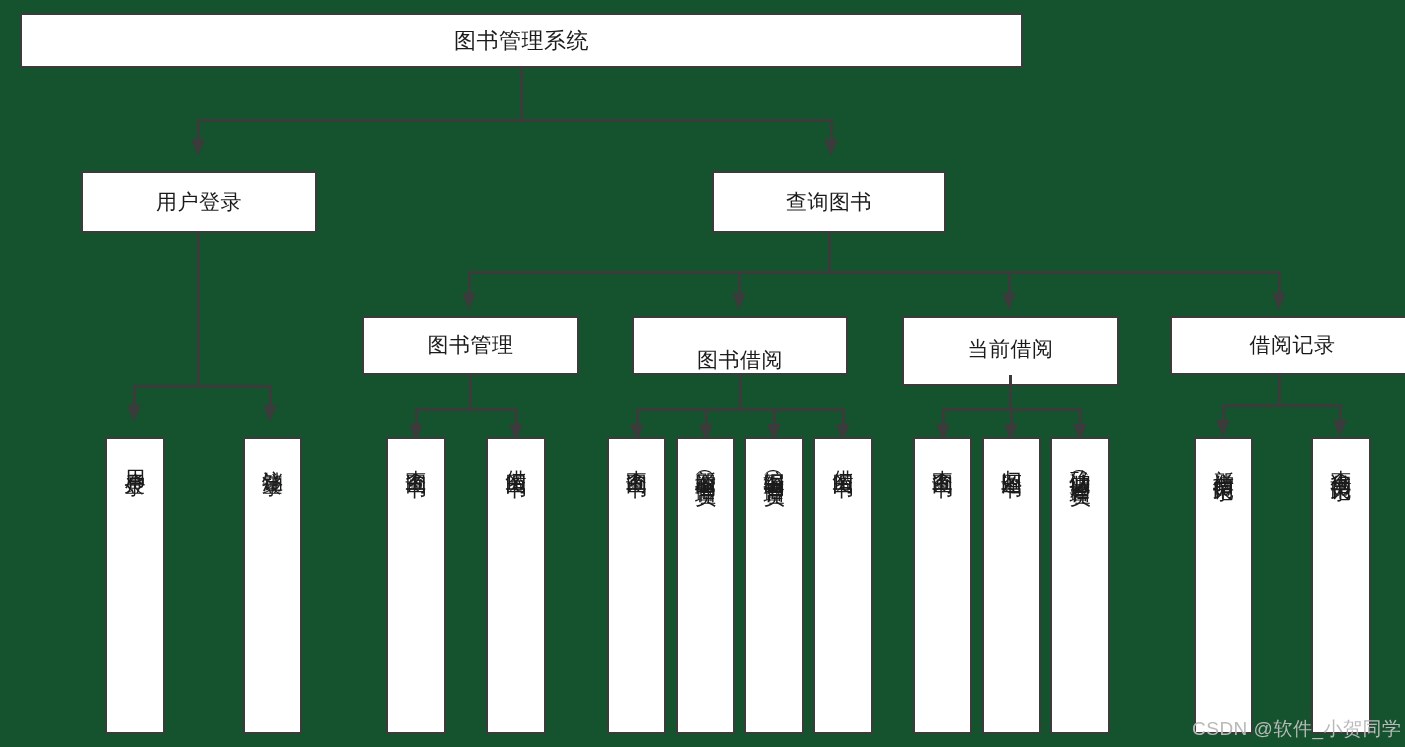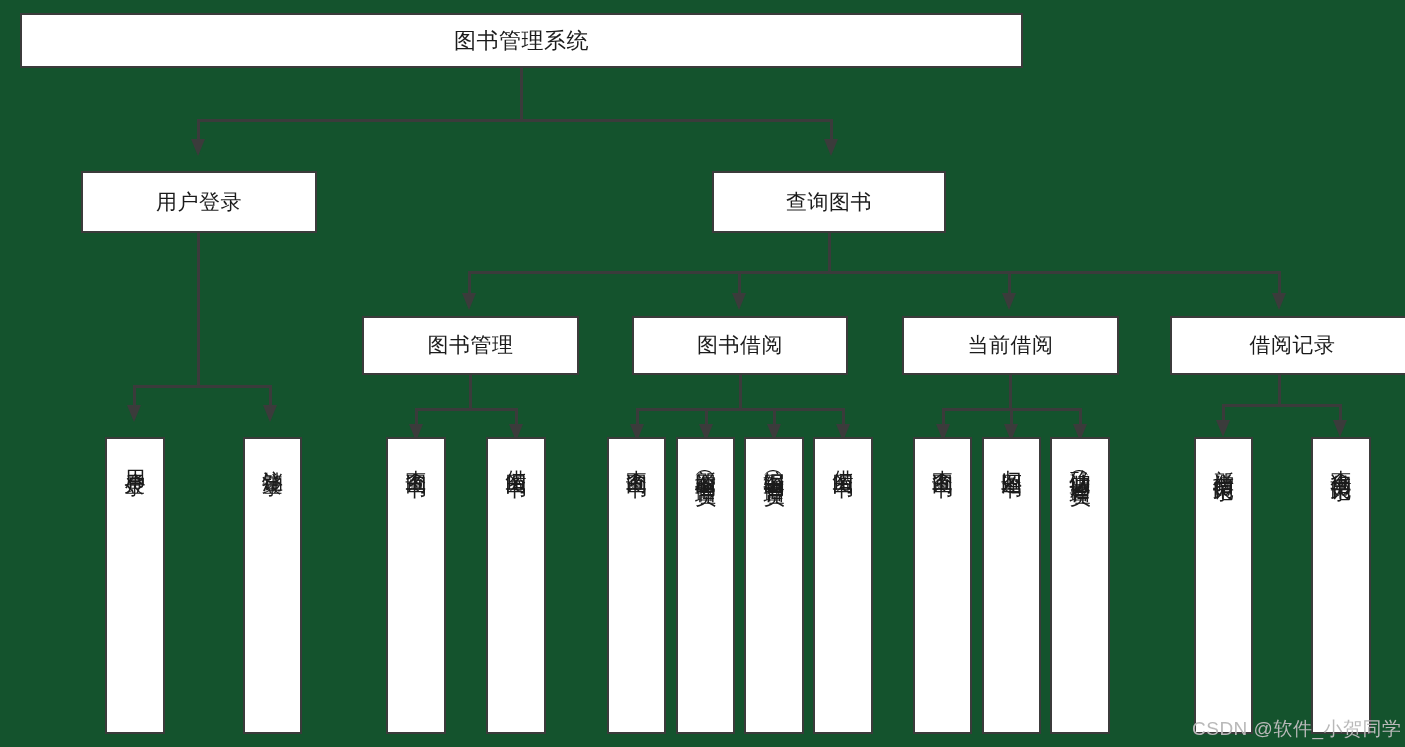--- a/index.html
+++ b/index.html
@@ -119,24 +119,24 @@
   <div class="vline" style="left:1008px; top:271px; width:2.5px; height:24px;"></div>
   <div class="vline" style="left:1278px; top:271px; width:2.5px; height:24px;"></div>
   <div class="arrow" style="left:462px; top:293px;"></div>
   <div class="arrow" style="left:732px; top:293px;"></div>
   <div class="arrow" style="left:1002px; top:293px;"></div>
   <div class="arrow" style="left:1272px; top:293px;"></div>
 
   <div class="node h" style="left:362px; top:316px; width:217px; height:59px;">
     <span class="label">图书管理</span>
   </div>
-  <div class="node h" style="left:632px; top:316px; width:216px; height:59px;">
+  <div class="node h" style="left:632px; top:316px; width:216px; height:59px;align-items:flex-end;">
     <span class="label">图书借阅</span>
   </div>
-  <div class="node h" style="left:902px; top:316px; width:217px; height:59px;">
+  <div class="node h" style="left:902px; top:316px; width:217px; height:70px;font-family:Liberation Mono, monospace;">
     <span class="label">当前借阅</span>
   </div>
   <div class="node h" style="left:1170px; top:316px; width:245px; height:59px;">
     <span class="label">借阅记录</span>
   </div>
 
   <div class="vline" style="left:469px; top:375px; width:2.5px; height:34px;"></div>
   <div class="hline" style="left:416px; top:408px; width:102px; height:2.5px;"></div>
   <div class="vline" style="left:415px; top:408px; width:2.5px; height:19px;"></div>
   <div class="vline" style="left:515px; top:408px; width:2.5px; height:19px;"></div>

